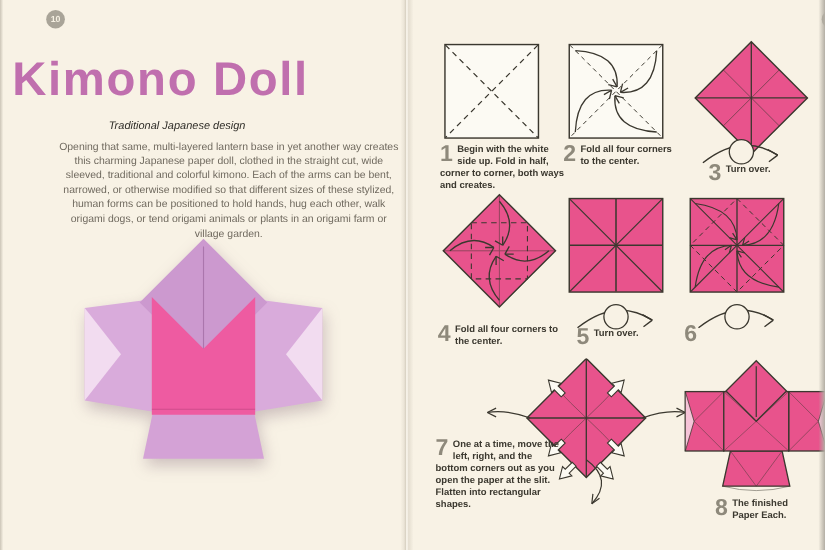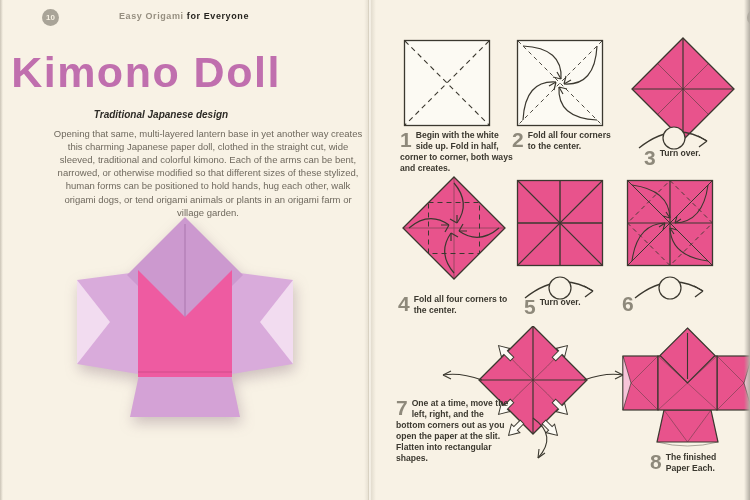--- a/index.html
+++ b/index.html
@@ -39,21 +39,21 @@
   .book-header .bold { color: #26241f; }
 
   
   .left-page { position: absolute; left: 0; top: 0; width: 292px; height: 500px; }
   .doll-title {
     position: absolute; top: 48px; left: 0; width: 100%; text-align: center;
     font-size: 43px; font-weight: 800; letter-spacing: 1.5px; color: #c06fae;
   }
   .doll-subtitle {
     position: absolute; top: 109px; left: 0; width: 100%; text-align: center;
-    font-size: 10px; font-style: italic; font-weight: 700; color: #2e2c27; padding-left: 30px;
+    font-size: 10px; font-style: italic; font-weight: 400; color: #2e2c27; padding-left: 30px;
   }
   .doll-desc {
     position: absolute; top: 127px; left: 26px; width: 316px; text-align: center;
     font-size: 9.5px; line-height: 1.38; color: #6f695e; margin-left: 24px;
   }
   .doll-photo { position: absolute; left: 60px; top: 212px; }
   .doll-photo svg { filter: drop-shadow(2px 6px 7px rgba(95,60,85,0.28)); }
 
   
   .right-page { position: absolute; left: 372px; top: 0; width: 378px; height: 500px; }
@@ -68,24 +68,20 @@
 </head>
 <body>
 
 <div class="spread">
 
   <div class="page-num left">
     <span>10</span>
   </div>
   <div class="page-num right">
     <span>11</span>
-  </div>
-  <div class="book-header">
-    <span class="light">Easy Origami</span>
-    <span class="bold">for Everyone</span>
   </div>
 
   <div class="left-page">
     <h1 class="doll-title">Kimono Doll</h1>
     <div class="doll-subtitle">Traditional Japanese design</div>
     <p class="doll-desc">Opening that same, multi-layered lantern base in yet another way creates this charming Japanese paper doll, clothed in the straight cut, wide sleeved, traditional and colorful kimono. Each of the arms can be bent, narrowed, or otherwise modified so that different sizes of these stylized, human forms can be positioned to hold hands, hug each other, walk origami dogs, or tend origami animals or plants in an origami farm or village garden.</p>
 
     <div class="doll-photo">
       <svg width="250" height="215" viewBox="0 0 250 215">
 

